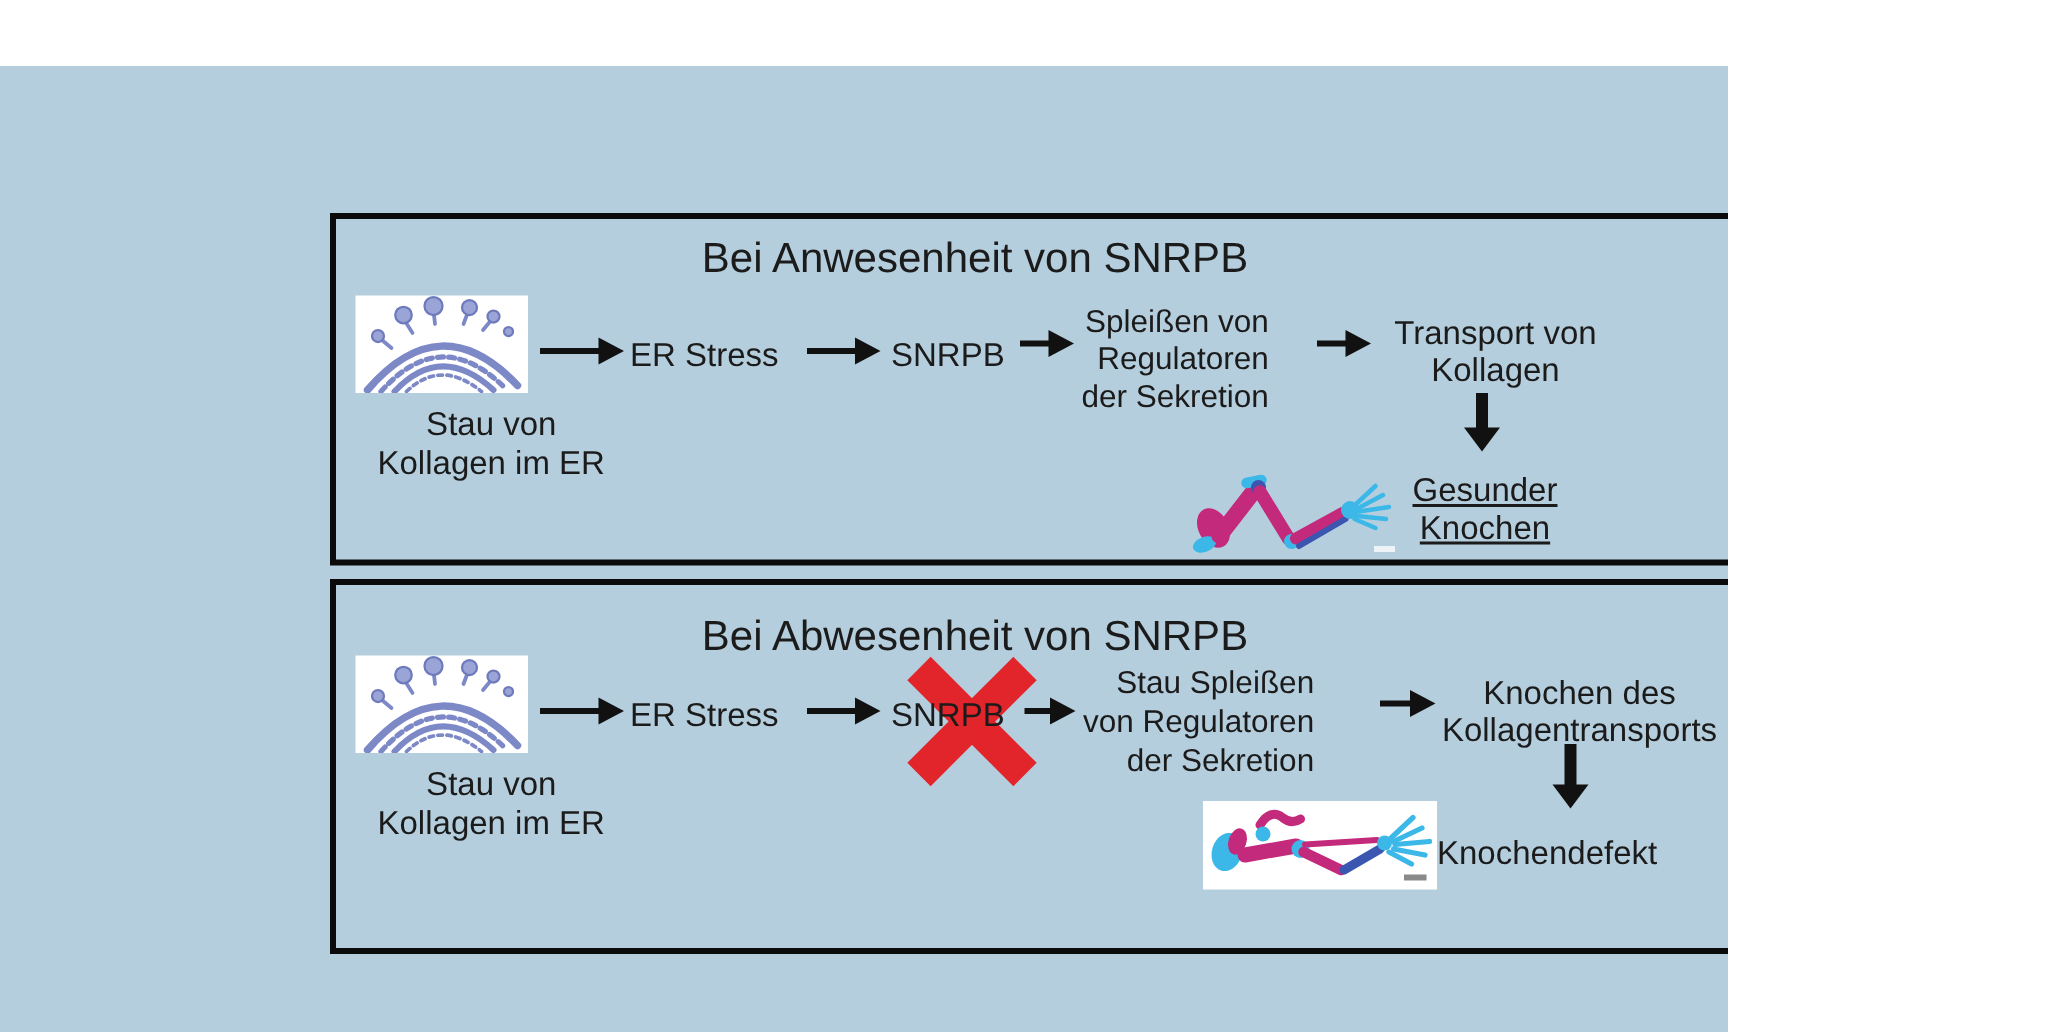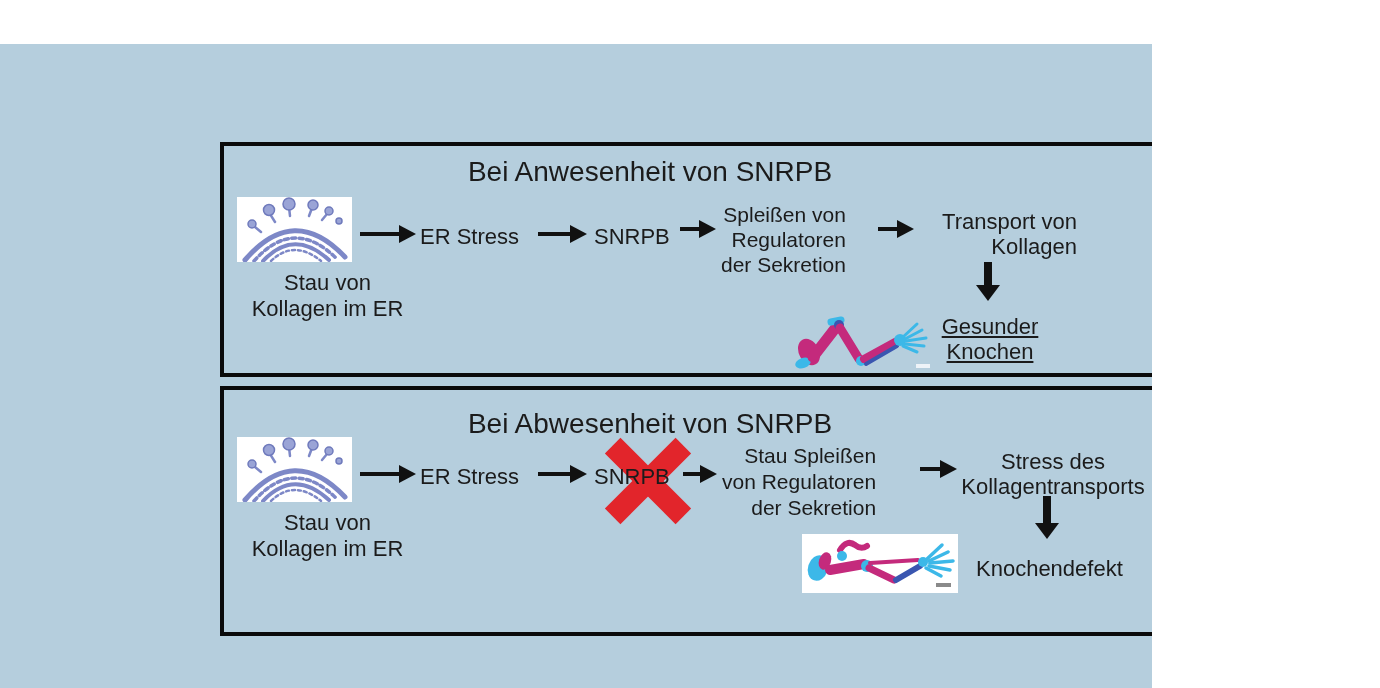--- a/index.html
+++ b/index.html
@@ -87,21 +87,21 @@
     <div class="flow-label" style="left:370px;top:78px;">SNRPB</div>
 
     <div class="harrow" style="left:456px;top:81px;width:20px;"></div>
 
     <div class="flow-label multiline-left" style="left:497px;top:56px;">Spleißen von
 Regulatoren
 der Sekretion</div>
 
     <div class="harrow" style="left:654px;top:81px;width:20px;"></div>
 
-    <div class="flow-label centered" style="left:693px;top:63px;width:160px;line-height:25px;text-align:right;">Transport von
+    <div class="flow-label centered" style="left:693px;top:63px;width:160px;line-height:25px;">Transport von
 Kollagen</div>
 
     <div class="varrow" style="left:760px;top:116px;height:24px;"></div>
 
     <div class="bone-img" style="left:571px;top:166px;width:140px;height:60px;">
       <svg viewBox="0 0 140 60" xmlns="http://www.w3.org/2000/svg">
         <g stroke-linecap="round" fill="none">
           <ellipse cx="14" cy="40" rx="10" ry="14" fill="#c42a7c" transform="rotate(-28 14 40)"></ellipse>
           <ellipse cx="8" cy="51" rx="8" ry="5" fill="#3cb8e8" transform="rotate(-20 8 51)"></ellipse>
           <path d="M18 45 L42 14" stroke="#c42a7c" stroke-width="11"></path>
@@ -170,21 +170,21 @@
     <div class="flow-label above" style="left:370px;top:74px;">SNRPB</div>
 
     <div class="harrow" style="left:459px;top:82px;width:18px;"></div>
 
     <div class="flow-label multiline-left" style="left:498px;top:53px;line-height:26px;">Stau Spleißen
 von Regulatoren
 der Sekretion</div>
 
     <div class="harrow" style="left:696px;top:77px;width:21px;"></div>
 
-    <div class="flow-label centered" style="left:721px;top:59px;width:216px;line-height:25px;">Stress des
+    <div class="flow-label centered" style="left:721px;top:59px;width:216px;line-height:25px;">Knochen des
 Kollagentransports</div>
 
     <div class="varrow" style="left:819px;top:106px;height:28px;"></div>
 
     <div class="bone-img white-bg" style="left:578px;top:144px;width:156px;height:59px;">
       <svg viewBox="0 0 156 59" xmlns="http://www.w3.org/2000/svg">
         <g stroke-linecap="round" fill="none">
           <ellipse cx="16" cy="34" rx="10" ry="13" fill="#3cb8e8" transform="rotate(18 16 34)"></ellipse>
           <ellipse cx="23" cy="27" rx="6" ry="9" fill="#c42a7c" transform="rotate(18 23 27)"></ellipse>
           <path d="M38 16 q7 -11 15 -5 q6 5 12 1" stroke="#c42a7c" stroke-width="6"></path>
@@ -200,16 +200,16 @@
             <path d="M127 27 L146 18"></path>
             <path d="M128 29 L151 27"></path>
             <path d="M127 32 L148 36"></path>
             <path d="M124 34 L139 42"></path>
           </g>
           <rect x="134" y="49" width="15" height="4" fill="#8a8a8a" stroke="none"></rect>
         </g>
       </svg>
     </div>
 
-    <div class="flow-label" style="left:734px;top:166px;padding-left:18px;">Knochendefekt</div>
+    <div class="flow-label" style="left:734px;top:166px;">Knochendefekt</div>
   </div>
 
 </div>
 
 </body></html>

